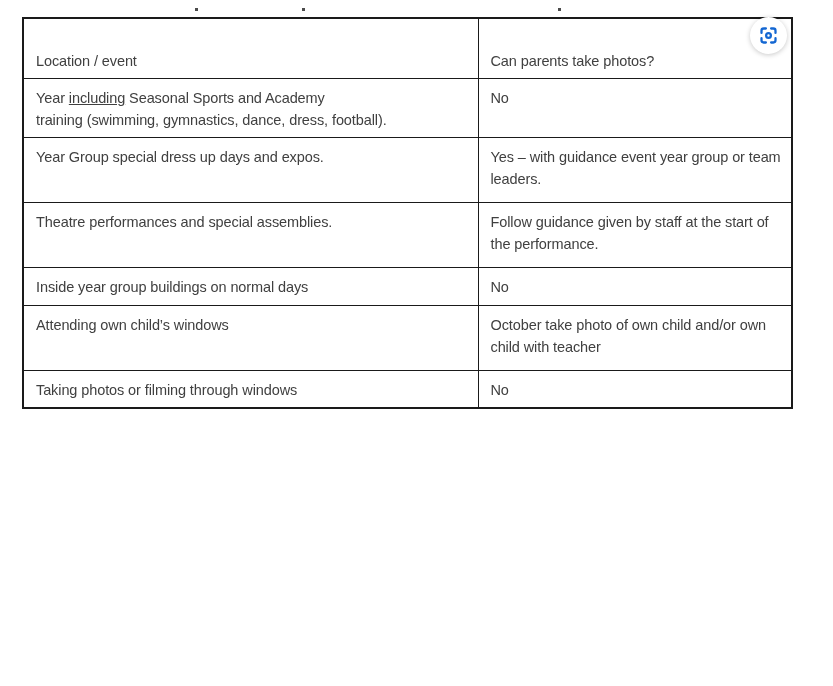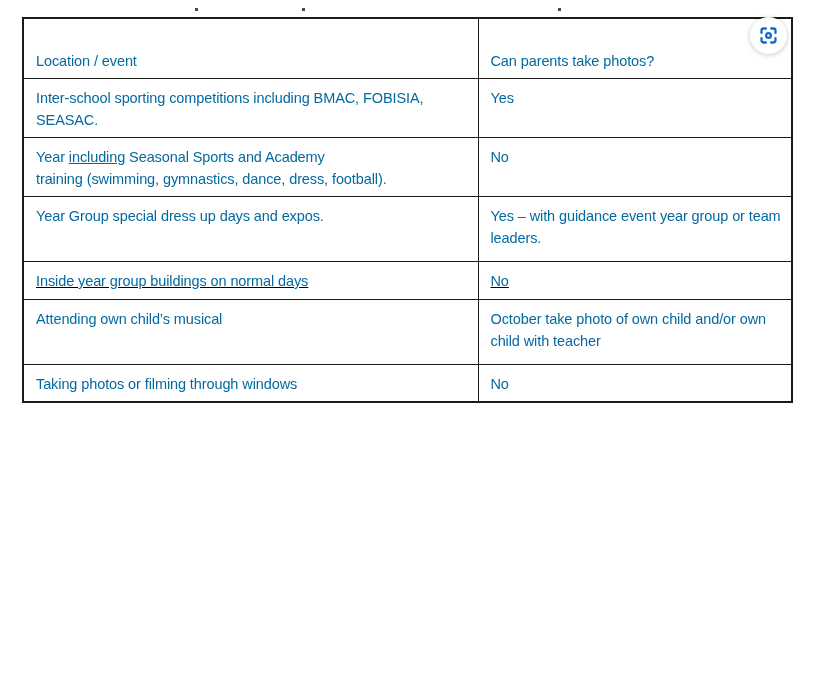--- a/index.html
+++ b/index.html
@@ -37,35 +37,35 @@
   table.policy col.c1 { width: 455px; }
   table.policy col.c2 { width: 314px; }
   table.policy th, table.policy td {
     border: 1.5px solid #1a1a1a;
     vertical-align: top;
     text-align: left;
     font-weight: 400;
     font-size: 14.5px;
     letter-spacing: -0.1px;
     line-height: 22px;
-    color: #0369a1;
+    color: #404040;
     padding: 8px 8px 6px 12px;
     white-space: pre-line;
     overflow: hidden;
   }
   table.policy thead th { padding-top: 9px; }
   tr.rh  { height: 40px; }
   tr.r0  { height: 106px; }
   tr.r1  { height: 59px; }
   tr.r2  { height: 58px; }
   tr.r3  { height: 65px; }
   tr.r4  { height: 65px; }
   tr.r5  { height: 73px; }
   tr.r6  { height: 40px; }
-  tr.r7  { height: 38px; text-decoration: underline; }
+  tr.r7  { height: 38px; }
   tr.r8  { height: 65px; }
   tr.r9  { height: 36px; }
   .u { text-decoration: underline; }
   .scan-btn {
     position: absolute;
     left: 750px;
     top: 17px;
     width: 37px;
     height: 37px;
     border-radius: 50%;
@@ -96,39 +96,39 @@
       <tr class="rh">
         <th>
           <span>Location / event</span>
         </th>
         <th>
           <span>Can parents take photos?</span>
         </th>
       </tr>
     </thead>
     <tbody>
-      <tr class="r1">
-        <td>Inter-school sporting competitions including BMAC, FOBISIA, SEASAC.</td>
-        <td>Yes</td>
-      </tr>
       <tr class="r2">
         <td><span>Year </span><span class="u">including</span><span> Seasonal Sports and Academy
 training (swimming, gymnastics, dance, dress, football).</span></td>
         <td>No</td>
       </tr>
       <tr class="r3">
         <td>Year Group special dress up days and expos.</td>
         <td>Yes – with guidance event year group or team leaders.</td>
       </tr>
+      <tr class="r4">
+        <td>Theatre performances and special assemblies.</td>
+        <td>Follow guidance given by staff at the start of the performance.</td>
+      </tr>
       <tr class="r7">
         <td>Inside year group buildings on normal days</td>
         <td>No</td>
       </tr>
       <tr class="r8">
-        <td>Attending own child’s musical</td>
+        <td>Attending own child’s windows</td>
         <td>October take photo of own child and/or own child with teacher</td>
       </tr>
       <tr class="r9">
         <td>Taking photos or filming through windows</td>
         <td>No</td>
       </tr>
     </tbody>
   </table>
 
   <div class="scan-btn" title="">

